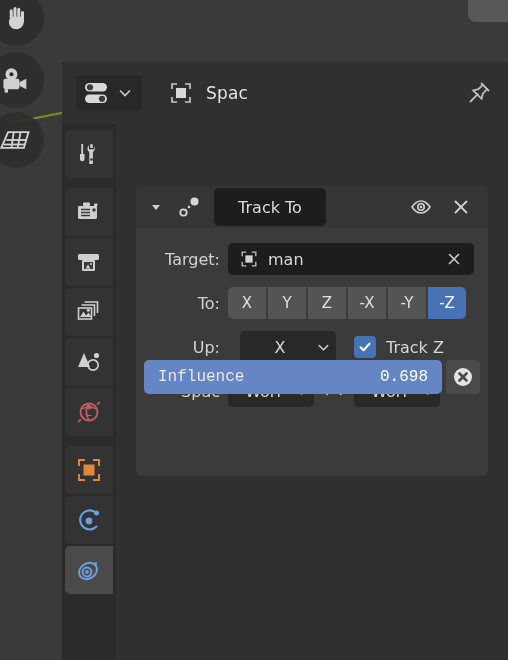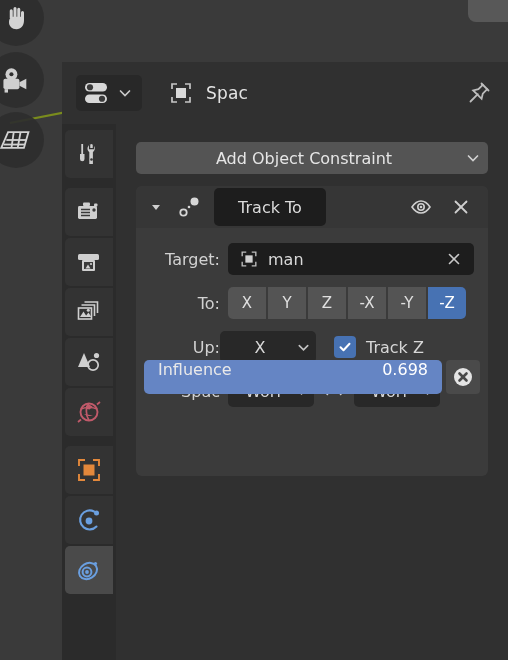--- a/index.html
+++ b/index.html
@@ -77,21 +77,21 @@
   .dropdown .dval{flex:1;text-align:center;color:#d8d8d8;font-size:16px;padding-left:10px;}
   .dropdown .dchev{width:26px;display:flex;align-items:center;justify-content:center;}
 
   .checkbox{width:22px;height:22px;border-radius:4px;background:#4772b3;display:flex;align-items:center;justify-content:center;}
   .cb-label{color:#d7d7d7;font-size:16px;margin-left:10px;}
 
   .arrows{width:40px;display:flex;align-items:center;justify-content:center;}
 
   .influence-row{position:absolute;left:8px;bottom:14px;width:336px;height:34px;display:flex;align-items:center;gap:4px;}
   .slider{position:relative;flex:1;height:34px;border-radius:5px;background:#6585c4;overflow:hidden;
-          display:flex;padding:0 14px;box-sizing:border-box;}
+          display:flex;align-items:center;padding:0 14px;box-sizing:border-box;font-family:Liberation Mono, monospace;}
   .slider .sname{color:#e9e9e9;font-size:16px;}
   .slider .sval{margin-left:auto;color:#ffffff;font-size:16px;}
   .anim-btn{width:34px;height:34px;display:flex;align-items:center;justify-content:center;background:#4a4a4a;border-radius:4px;}
 </style>
 </head>
 <body>
 
 <div id="root">
 
   <div class="vp-top"></div>
@@ -265,28 +265,20 @@
           <ellipse cx="14" cy="16" rx="9.5" ry="7.6" transform="rotate(-32 14 16)" fill="none" stroke="#6a9fe0" stroke-width="2"></ellipse>
           <circle cx="13" cy="17" r="4.4" fill="none" stroke="#6a9fe0" stroke-width="2"></circle>
           <circle cx="13" cy="17" r="1.9" fill="#6a9fe0"></circle>
           <circle cx="21.5" cy="8.5" r="1.6" fill="#6a9fe0"></circle>
         </svg>
       </div>
     </div>
 
     <div class="content">
 
-      <div class="add-constraint">
-        <span class="lbl">Add Object Constraint</span>
-        <span class="chev">
-          <svg width="16" height="16" viewBox="0 0 16 16">
-            <path d="M3.5 6 L8 10.5 L12.5 6" stroke="#d0d0d0" stroke-width="1.7" fill="none" stroke-linecap="round"></path>
-          </svg>
-        </span>
-      </div>
 
       <div class="cbox">
 
         <div class="cbox-header">
           <span class="expand-tri">
             <svg width="12" height="12" viewBox="0 0 12 12">
               <path d="M2 4 L10 4 L6 9 Z" fill="#cfcfcf"></path>
             </svg>
           </span>
           <span class="c-icon">
@@ -349,21 +341,21 @@
               <span class="axisbtn">X</span>
               <span class="axisbtn">Y</span>
               <span class="axisbtn">Z</span>
               <span class="axisbtn">-X</span>
               <span class="axisbtn">-Y</span>
               <span class="axisbtn sel">-Z</span>
             </span>
           </div>
 
           <div class="row">
-            <span class="row-label" style="width:70px;margin-right:0;">Up:</span>
+            <span class="row-label" style="width:70px;margin-right:20px;">Up:</span>
             <span class="dropdown" style="width:96px;">
               <span class="dval">X</span>
               <span class="dchev">
                 <svg width="15" height="15" viewBox="0 0 16 16">
                   <path d="M3.5 6 L8 10.5 L12.5 6" stroke="#c2c2c2" stroke-width="1.7" fill="none" stroke-linecap="round"></path>
                 </svg>
               </span>
             </span>
             <span class="checkbox" style="margin-left:18px;">
               <svg width="16" height="16" viewBox="0 0 16 16">

